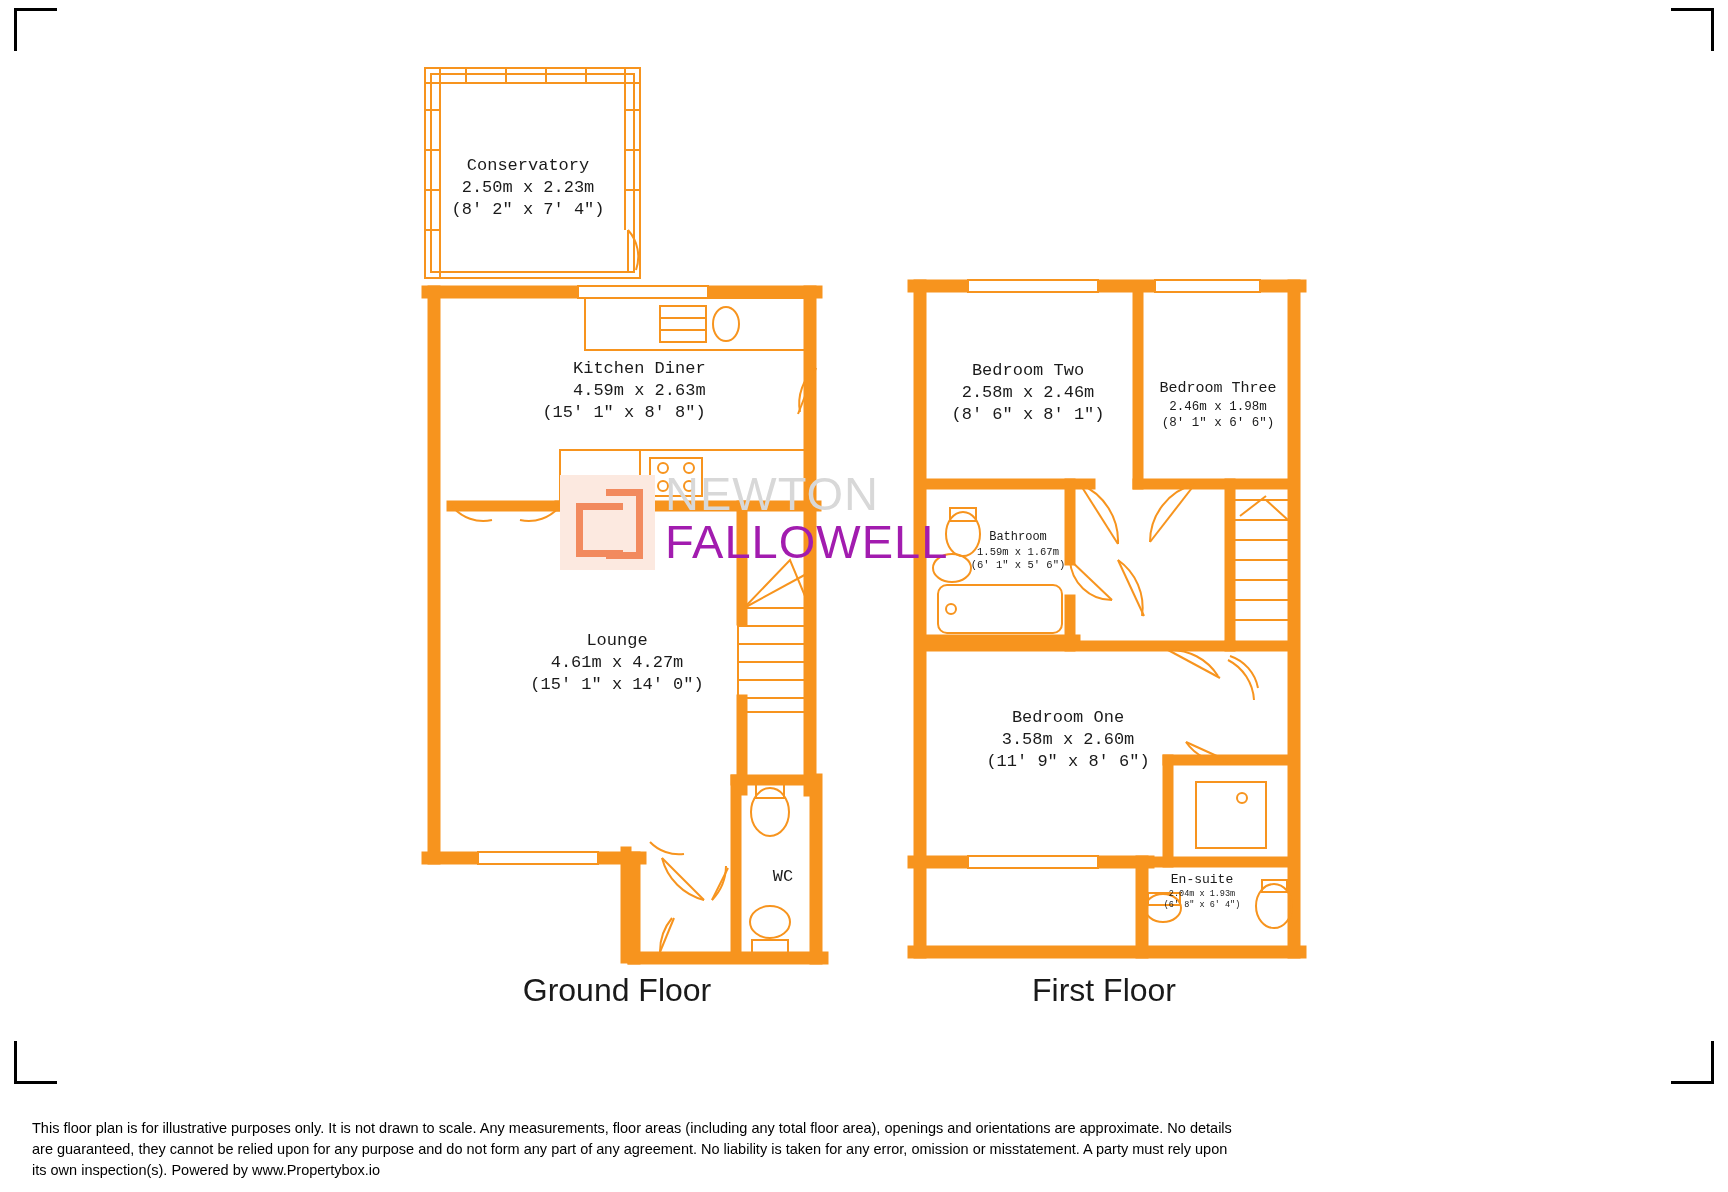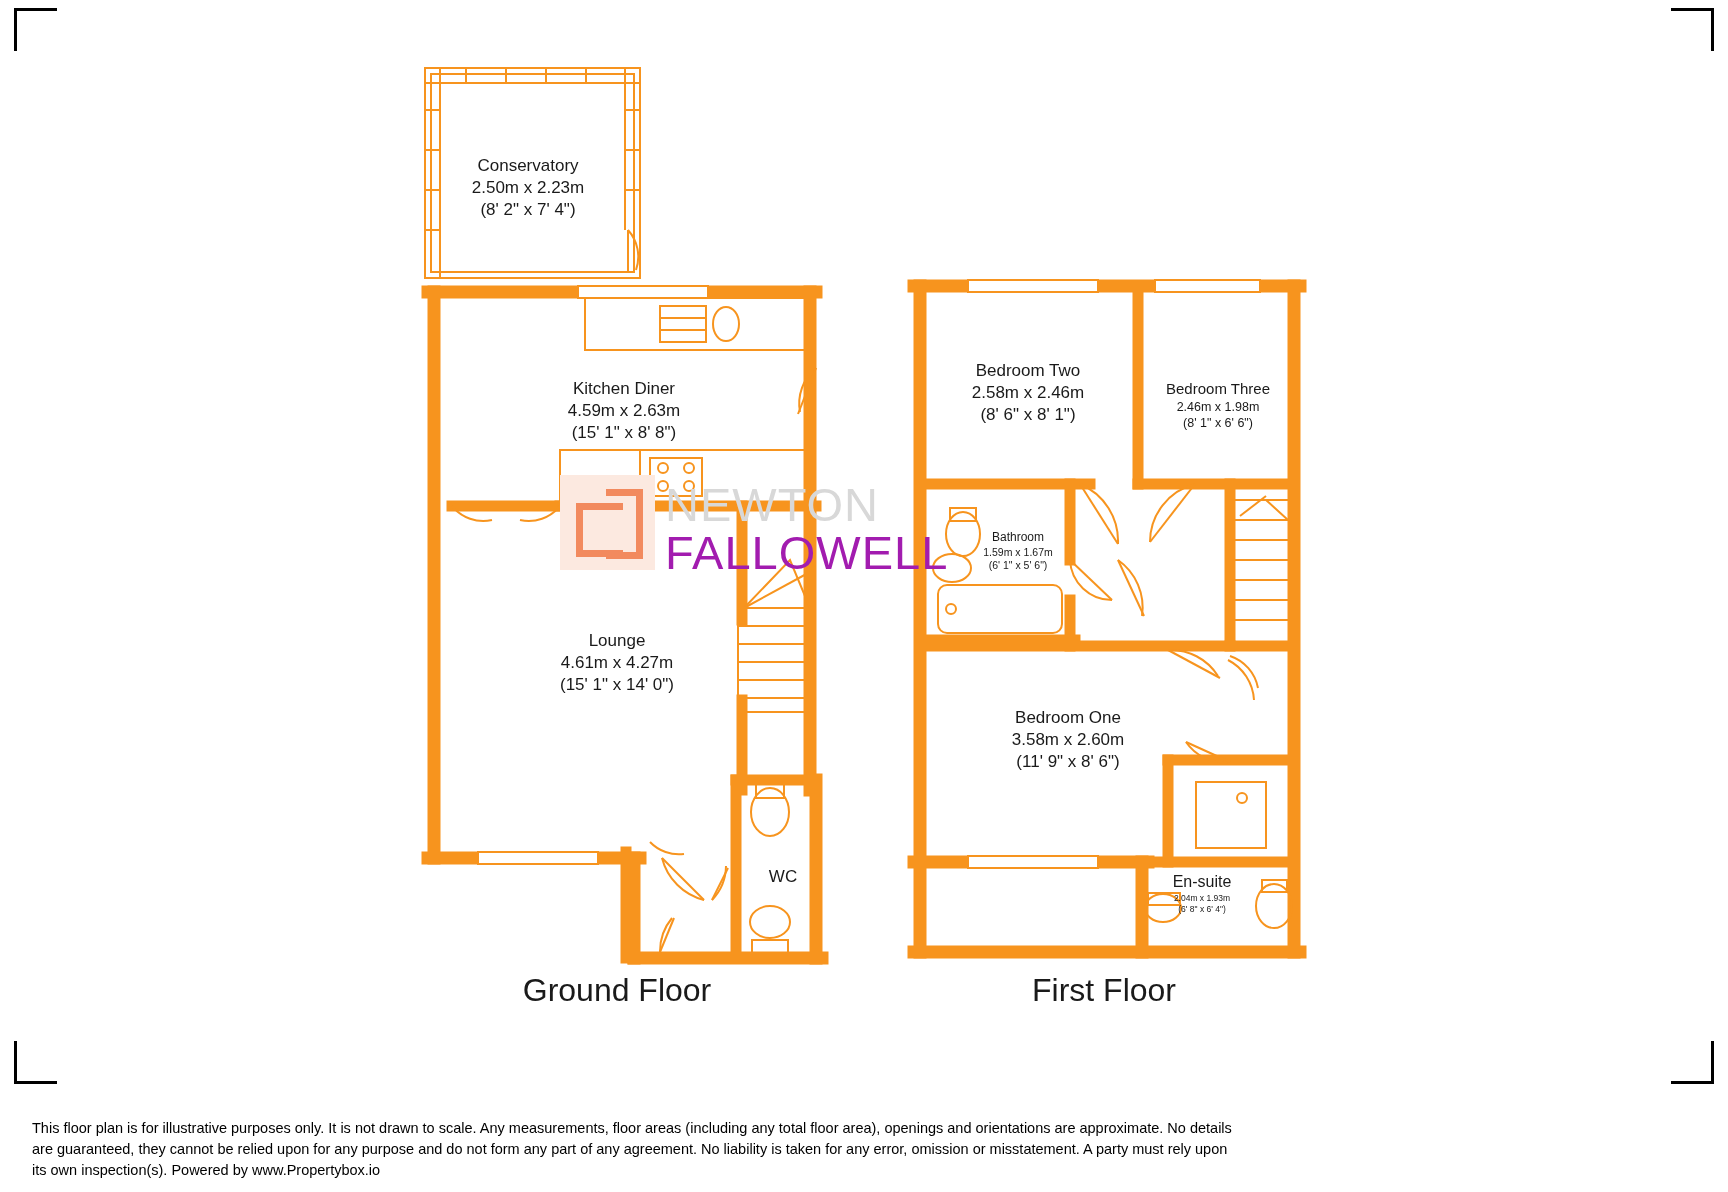--- a/index.html
+++ b/index.html
@@ -31,20 +31,21 @@
   .corner.tr { right: 14px; top: 8px; border-left: none; border-bottom: none; }
   .corner.bl { left: 14px; bottom: 108px; border-right: none; border-top: none; }
   .corner.br { right: 14px; bottom: 108px; border-left: none; border-top: none; }
 
   .lbl {
     position: absolute;
     text-align: center;
     line-height: 1.3;
     white-space: nowrap;
     transform: translateX(-50%);
+    font-family: Liberation Mono, monospace;
   }
   .lbl .name { font-size: 17px; }
   .lbl .dim { font-size: 17px; }
   .lbl.small .name { font-size: 12px; }
   .lbl.small .dim { font-size: 10.5px; }
   .lbl.tiny .name { font-size: 11px; }
   .lbl.tiny .dim { font-size: 8.5px; }
 
   .floor-title {
     position: absolute;
@@ -58,21 +59,21 @@
     position: absolute;
     left: 560px;
     top: 470px;
     width: 420px;
     height: 110px;
     pointer-events: none;
   }
   .wm-text {
     position: absolute;
     left: 105px;
-    top: 11px;
+    top: 0;
     font-size: 47px;
     letter-spacing: 1px;
     color: #d8d8d8;
     line-height: 1.03;
     font-family: "Liberation Sans", sans-serif;
   }
   .wm-text .l2 { color: #a21caf; }
   .wm-mark {
     position: absolute;
     left: 0;
@@ -334,21 +335,21 @@
     <div class="l2">FALLOWELL</div>
   </div>
 </div>
 
 <div class="lbl" style="left:528px; top:155px;">
   <div class="name">Conservatory</div>
   <div class="dim">2.50m x 2.23m</div>
   <div class="dim">(8' 2" x 7' 4")</div>
 </div>
 
-<div class="lbl" style="left:624px; top:378px;">
+<div class="lbl" style="left:624px; top:358px;text-align:right;">
   <div class="name">Kitchen Diner</div>
   <div class="dim">4.59m x 2.63m</div>
   <div class="dim">(15' 1" x 8' 8")</div>
 </div>
 
 <div class="lbl" style="left:617px; top:630px;">
   <div class="name">Lounge</div>
   <div class="dim">4.61m x 4.27m</div>
   <div class="dim">(15' 1" x 14' 0")</div>
 </div>
@@ -375,21 +376,21 @@
   <div class="dim">(6' 1" x 5' 6")</div>
 </div>
 
 <div class="lbl" style="left:1068px; top:707px;">
   <div class="name">Bedroom One</div>
   <div class="dim">3.58m x 2.60m</div>
   <div class="dim">(11' 9" x 8' 6")</div>
 </div>
 
 <div class="lbl tiny" style="left:1202px; top:872px;">
-  <div class="name" style="font-size:16px;">En-suite</div>
+  <div class="name" style="font-size:13px;">En-suite</div>
   <div class="dim">2.04m x 1.93m</div>
   <div class="dim">(6' 8" x 6' 4")</div>
 </div>
 
 <div class="floor-title" style="left:617px; top:972px;">Ground Floor</div>
 <div class="floor-title" style="left:1104px; top:972px;">First Floor</div>
 
 <div class="disclaimer">This floor plan is for illustrative purposes only. It is not drawn to scale. Any measurements, floor areas (including any total floor area), openings and orientations are approximate. No details are guaranteed, they cannot be relied upon for any purpose and do not form any part of any agreement. No liability is taken for any error, omission or misstatement. A party must rely upon its own inspection(s). Powered by www.Propertybox.io</div>
 
 </body></html>

